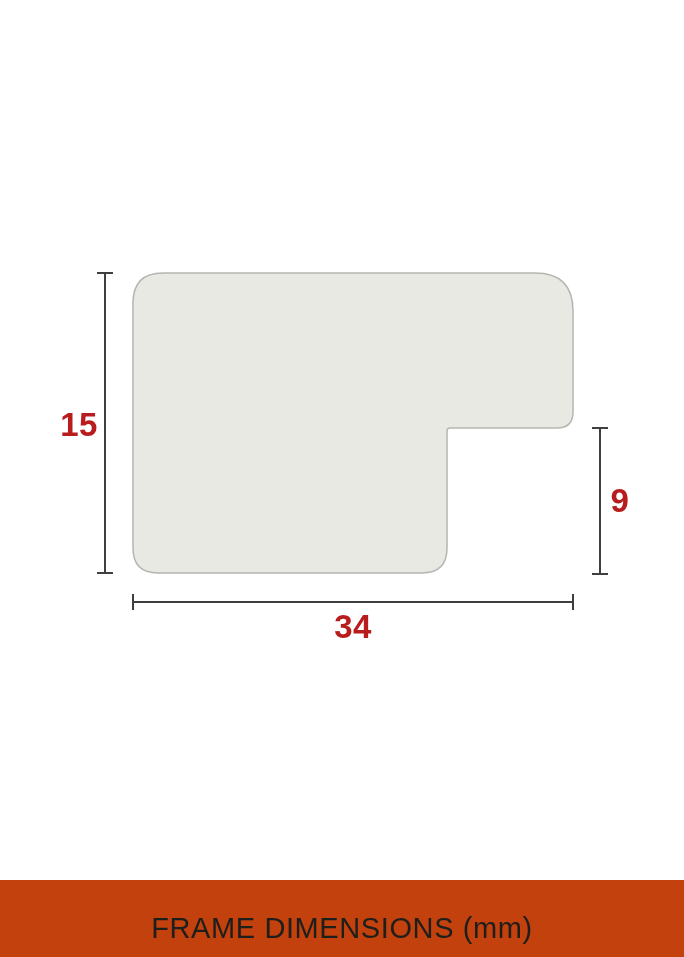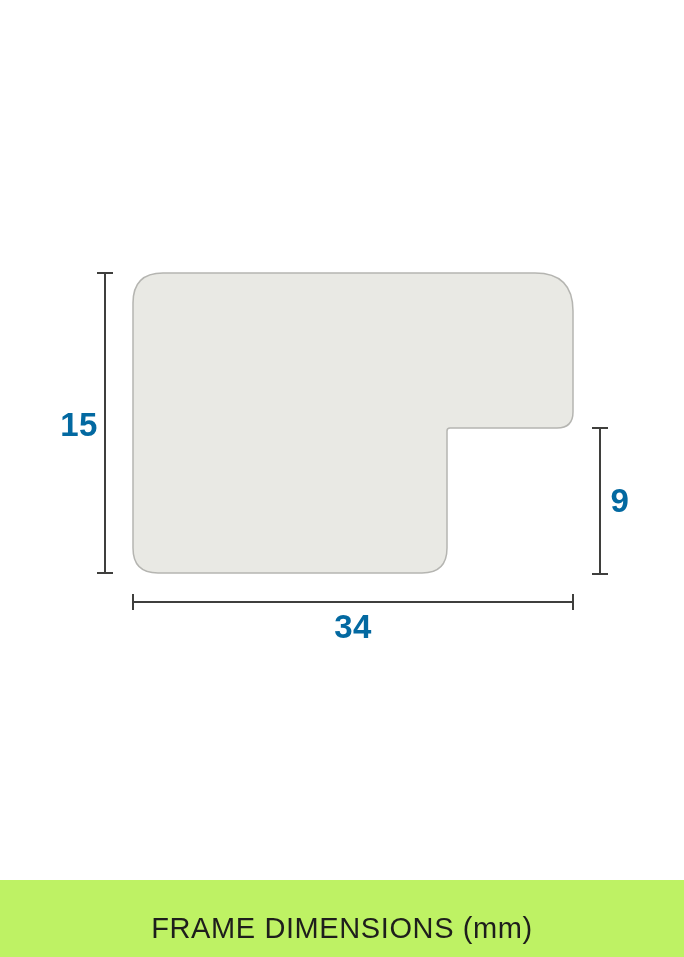--- a/index.html
+++ b/index.html
@@ -35,34 +35,34 @@
   .dim-line {
     stroke: #3f3f3d;
     stroke-width: 2;
     fill: none;
   }
   .dim-label {
     position: absolute;
     transform: translate(-50%, -50%);
     font-size: 33px;
     font-weight: 700;
-    color: #0369a1;
+    color: #b91c1c;
     letter-spacing: 0.5px;
     white-space: nowrap;
   }
   .label-height { left: 79px;  top: 425px; }
   .label-width  { left: 353px; top: 627px; }
   .label-rabbet { left: 620px; top: 501px; }
   .caption-band {
     position: absolute;
     left: 0;
     top: 880px;
     width: 684px;
     height: 77px;
-    background: #bef264;
+    background: #c2410c;
     display: flex;
     justify-content: center;
     align-items: flex-start;
   }
   .caption-text {
     margin-top: 33px;
     font-size: 29px;
     font-weight: 400;
     letter-spacing: 0.6px;
     color: #1e1e1c;

